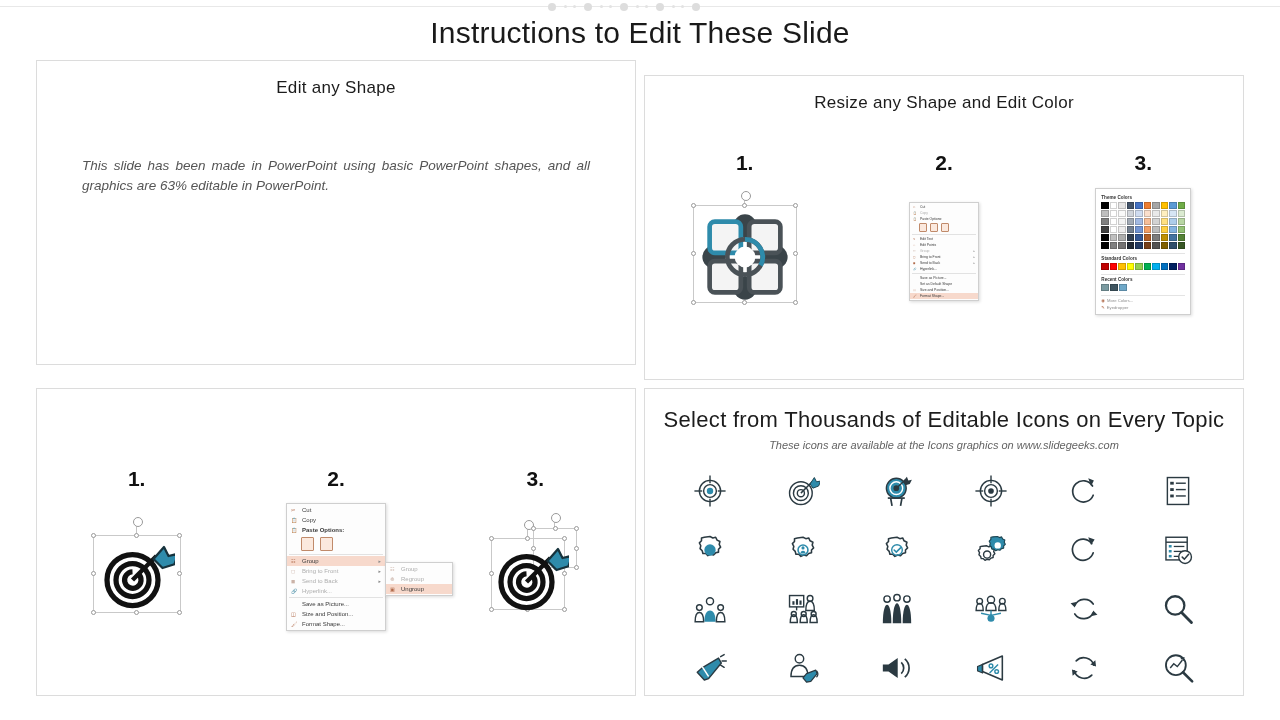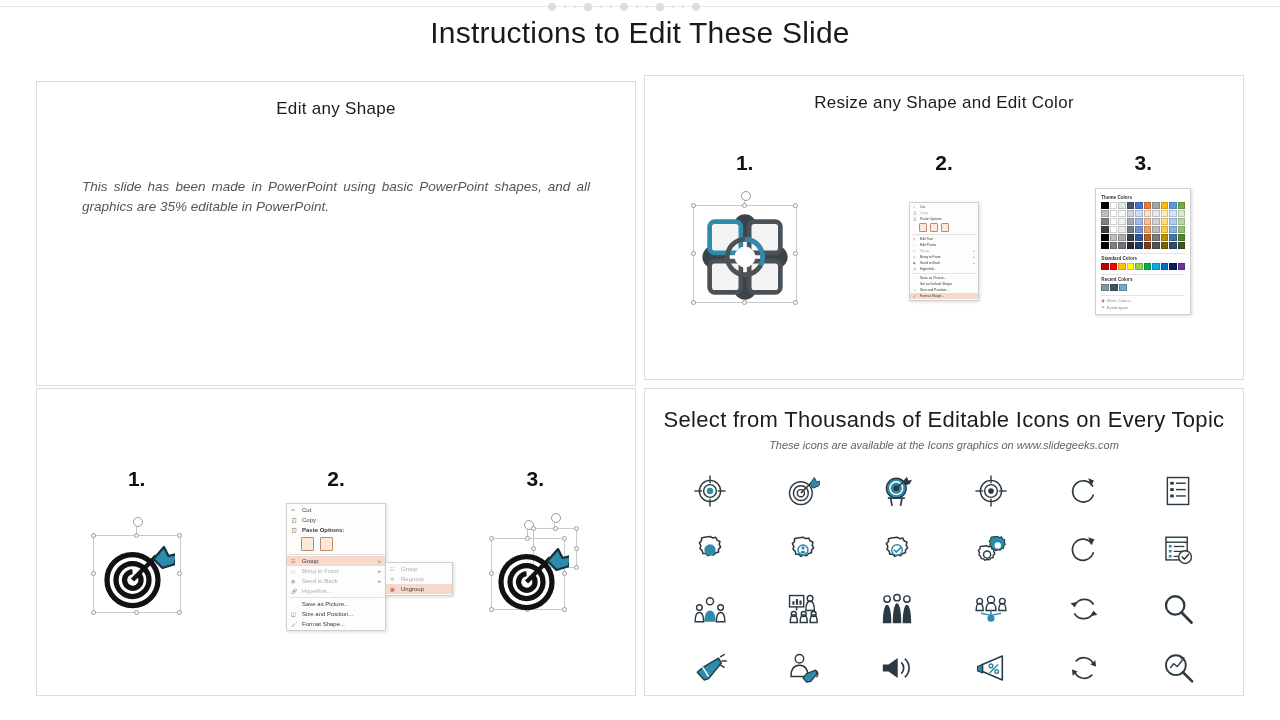--- a/index.html
+++ b/index.html
@@ -62,21 +62,21 @@
     font-weight: 400;
   }
 
   
   .panel {
     position: absolute;
     border: 1px solid #dcdcdc;
     background: #fff;
     box-sizing: border-box;
   }
-  #panel-tl { left: 36px;  top: 81px;  width: 600px; height: 305px; }
+  #panel-tl { left: 36px;  top: 60px;  width: 600px; height: 305px; }
   #panel-tr { left: 644px; top: 75px;  width: 600px; height: 305px; }
   #panel-bl { left: 36px;  top: 388px; width: 600px; height: 308px; }
   #panel-br { left: 644px; top: 388px; width: 600px; height: 308px; }
 
   .panel-title {
     text-align: center;
     font-size: 17px;
     color: #1c1c1c;
     margin-top: 16px;
     letter-spacing: 0.3px;
@@ -254,21 +254,21 @@
       <span class="deco-small" style="left:132px"></span>
       <span class="deco-small" style="left:141px"></span>
       <span class="deco-dot" style="left:152px"></span>
     </div>
   </div>
 
   <div class="slide-title">Instructions to Edit These Slide</div>
 
   <div class="panel" id="panel-tl">
     <div class="panel-title">Edit any Shape</div>
-    <div class="body-copy" id="para1">This slide has been made in PowerPoint using basic PowerPoint shapes, and all graphics are 35% editable in PowerPoint.</div>
+    <div class="body-copy" id="para1">This slide has been made in PowerPoint using basic PowerPoint shapes, and all graphics are 63% editable in PowerPoint.</div>
   </div>
 
   <div class="panel" id="panel-tr">
     <div class="panel-title">Resize any Shape and Edit Color</div>
 
     <div class="steps" style="top:75px">
 
       <div class="step">
         <div class="step-num">1.</div>
         <div class="step-art">

